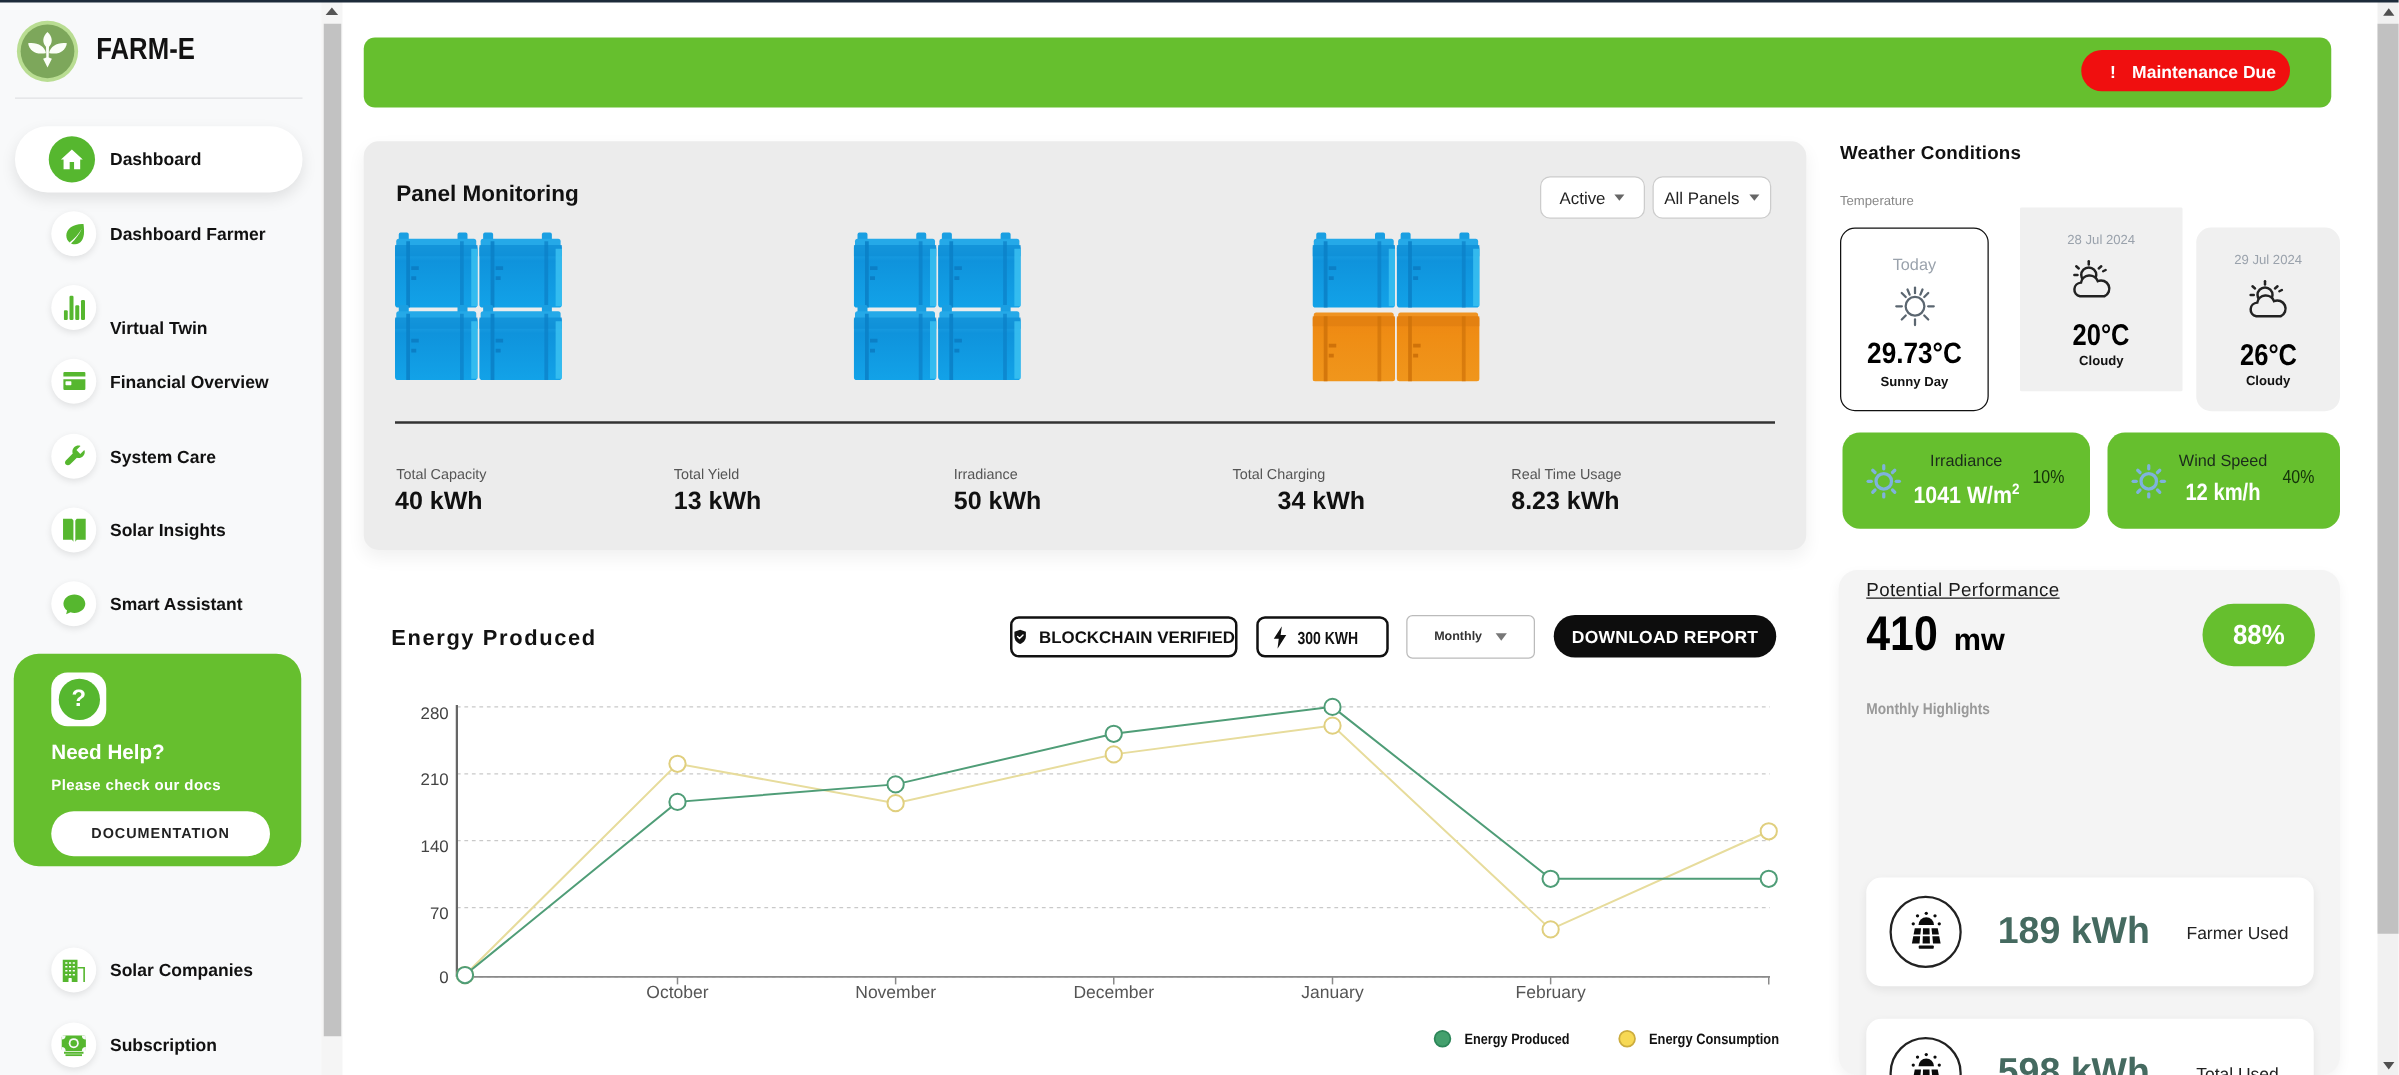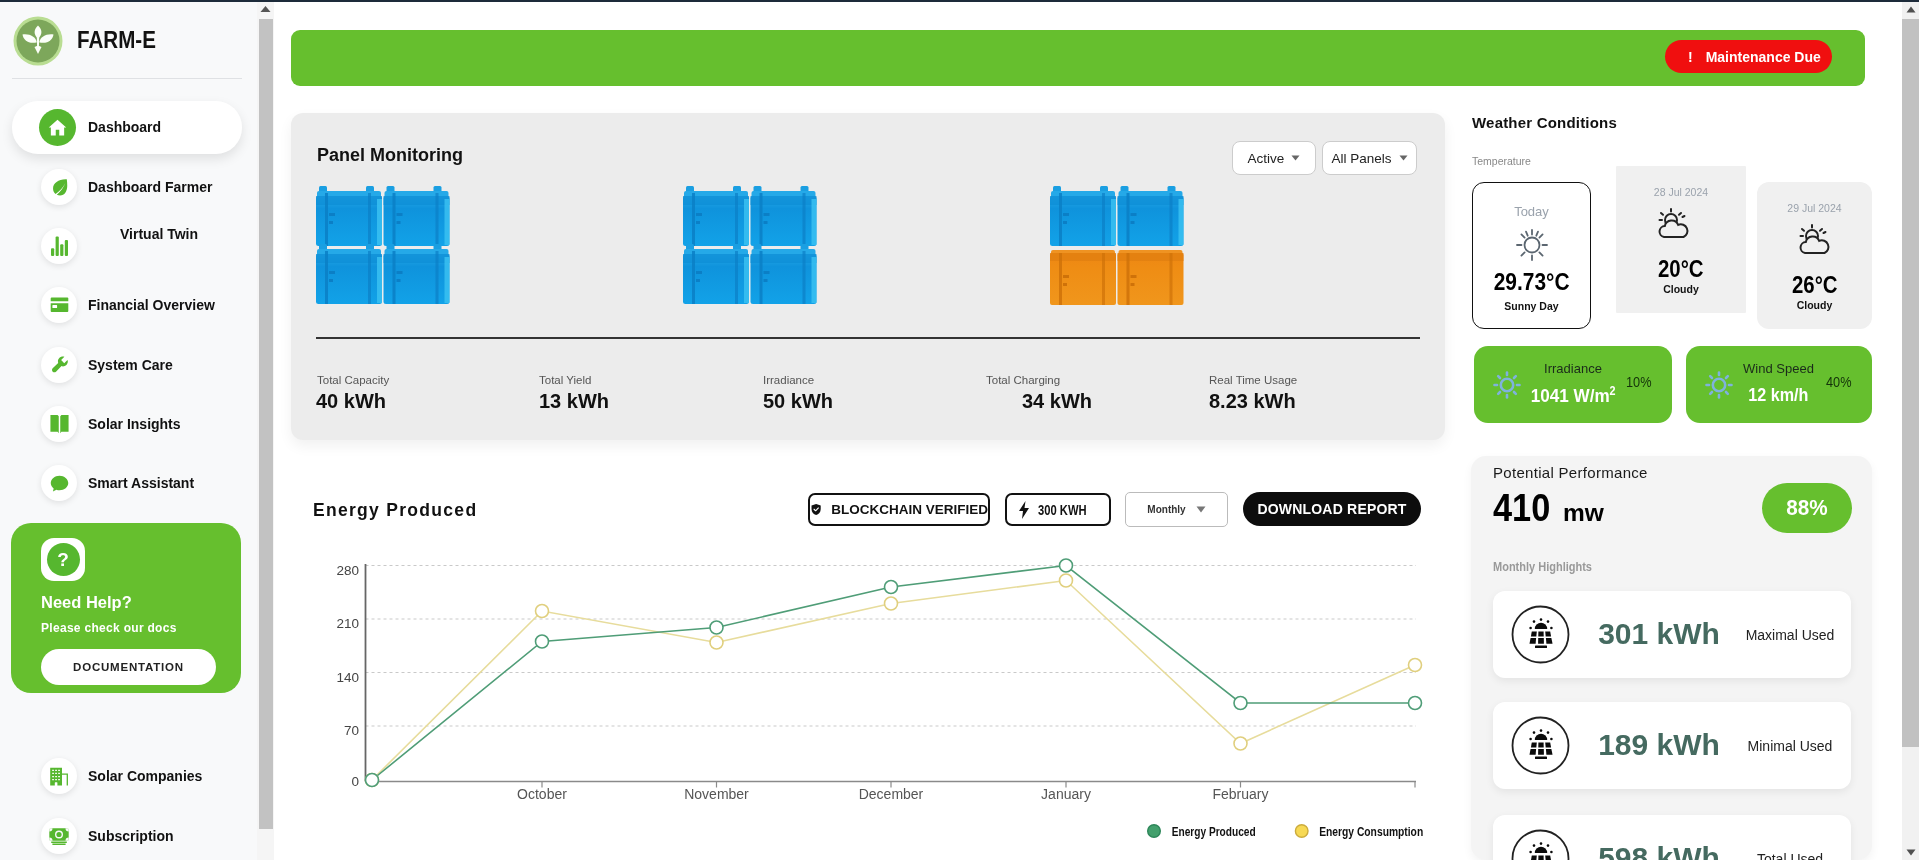--- a/index.html
+++ b/index.html
@@ -49,21 +49,21 @@
   <div class="abs menu-label" style="left:88px;top:177px;">Dashboard Farmer</div>
 
   <div class="abs icirc" style="left:41px;top:226px;">
     <svg width="17" height="20" viewBox="0 0 17 20" fill="#56b72f">
         <rect x="0" y="12.2" width="3.2" height="7.8" rx="1"></rect>
         <rect x="4.6" y="0.5" width="3.2" height="19.5" rx="1"></rect>
         <rect x="9.2" y="8.2" width="3.2" height="11.8" rx="1"></rect>
         <rect x="13.8" y="4" width="3.2" height="16" rx="1"></rect>
       </svg>
   </div>
-  <div class="abs menu-label" style="left:88px;top:224px;margin-left:32px;">Virtual Twin</div>
+  <div class="abs menu-label" style="left:88px;top:252px;">Virtual Twin</div>
 
   <div class="abs icirc" style="left:41px;top:285px;">
     <svg width="19" height="16" viewBox="0 0 19 16" fill="#56b72f">
         <path d="M1.6 0.5 H17.4 Q18.3 0.5 18.3 1.4 V4.2 H0.7 V1.4 Q0.7 0.5 1.6 0.5 Z"></path>
         <path d="M0.7 6.3 H18.3 V14 Q18.3 15 17.4 15 H1.6 Q0.7 15 0.7 14 Z M2.9 8 Q2.4 8 2.4 8.5 V10.6 Q2.4 11.1 2.9 11.1 H6.6 Q7.1 11.1 7.1 10.6 V8.5 Q7.1 8 6.6 8 Z" fill-rule="evenodd"></path>
       </svg>
   </div>
   <div class="abs menu-label" style="left:88px;top:295px;">Financial Overview</div>
 
   <div class="abs icirc" style="left:41px;top:345px;">
@@ -368,42 +368,34 @@
       <line x1="22" y1="22" x2="23.8" y2="23.8"></line>
     <line x1="6.2" y1="23.8" x2="8" y2="22"></line>
       <line x1="22" y1="8" x2="23.8" y2="6.2"></line>
   </svg>
   <div class="abs" style="left:40px;top:15px;width:105px;text-align:center;font-size:13px;color:#1b2b1b;">Wind Speed</div>
   <div class="abs" style="left:40px;top:38px;width:105px;text-align:center;font-size:19px;font-weight:bold;color:#fff;"><span style="display:inline-block;transform:scaleX(0.85);transform-origin:50% 50%;">12 km/h</span></div>
   <div class="abs" style="left:140px;top:27px;font-size:15px;color:#14330a;"><span class="cx85">40%</span></div>
 </div>
 
 <div class="abs" style="left:1471px;top:456px;width:401px;height:404px;background:#f4f4f4;border-radius:15px;box-shadow:0 4px 10px rgba(0,0,0,0.05);">
-  <div class="abs" style="left:22px;top:8px;font-size:15px;color:#1a1a1a;letter-spacing:0.3px;">Potential Performance</div>
+  <div class="abs" style="left:22px;top:8px;font-size:15px;color:#1a1a1a;letter-spacing:0.3px;text-decoration:underline;">Potential Performance</div>
   <div class="abs" style="left:22px;top:30px;font-size:39px;font-weight:bold;color:#000;"><span style="display:inline-block;transform:scaleX(0.88);transform-origin:0 50%;">410</span><span style="display:inline-block;font-size:24.5px;margin-left:5px;">mw</span></div>
   <div class="abs" style="left:291px;top:27px;width:90px;height:50px;background:#66bf2e;border-radius:25px;display:flex;align-items:center;justify-content:center;font-size:22px;font-weight:bold;color:#fff;">
       <span style="display:inline-block;transform:scaleX(0.94);">88%</span>
     </div>
   <div class="abs" style="left:22px;top:104px;font-size:12.5px;color:#999;font-weight:bold;"><span style="display:inline-block;transform:scaleX(0.88);transform-origin:0 50%;">Monthly Highlights</span></div>
 
-  <div class="abs" style="left:22px;top:135px;width:358px;height:87px;background:#fff;border-radius:12px;box-shadow:0 3px 8px rgba(0,0,0,0.07);">
-    <svg class="abs" style="left:18px;top:14px;" width="59" height="59" viewBox="0 0 59 59">
-      <circle cx="29.5" cy="29.5" r="28" fill="#fff" stroke="#222" stroke-width="1.8"></circle>
-      <use href="#solarpanel" x="14" y="13"></use>
-    </svg>
-    <div class="abs" style="left:101px;top:26px;width:130px;text-align:center;font-size:30px;font-weight:bold;color:#456a60;">301 kWh</div>
-    <div class="abs" style="left:244px;top:36px;width:106px;text-align:center;font-size:14px;color:#222;">Maximal Used</div>
-  </div>
   <div class="abs" style="left:22px;top:246px;width:358px;height:87px;background:#fff;border-radius:12px;box-shadow:0 3px 8px rgba(0,0,0,0.07);">
     <svg class="abs" style="left:18px;top:14px;" width="59" height="59" viewBox="0 0 59 59">
       <circle cx="29.5" cy="29.5" r="28" fill="#fff" stroke="#222" stroke-width="1.8"></circle>
       <use href="#solarpanel" x="14" y="13"></use>
     </svg>
     <div class="abs" style="left:101px;top:26px;width:130px;text-align:center;font-size:30px;font-weight:bold;color:#456a60;">189 kWh</div>
-    <div class="abs" style="left:244px;top:36px;width:106px;text-align:center;font-size:14px;color:#222;">Minimal Used</div>
+    <div class="abs" style="left:244px;top:36px;width:106px;text-align:center;font-size:14px;color:#222;">Farmer Used</div>
   </div>
   <div class="abs" style="left:22px;top:359px;width:358px;height:87px;background:#fff;border-radius:12px;box-shadow:0 3px 8px rgba(0,0,0,0.07);">
     <svg class="abs" style="left:18px;top:14px;" width="59" height="59" viewBox="0 0 59 59">
       <circle cx="29.5" cy="29.5" r="28" fill="#fff" stroke="#222" stroke-width="1.8"></circle>
       <use href="#solarpanel" x="14" y="13"></use>
     </svg>
     <div class="abs" style="left:101px;top:26px;width:130px;text-align:center;font-size:30px;font-weight:bold;color:#456a60;">598 kWh</div>
     <div class="abs" style="left:244px;top:36px;width:106px;text-align:center;font-size:14px;color:#222;">Total Used</div>
   </div>
 </div>

